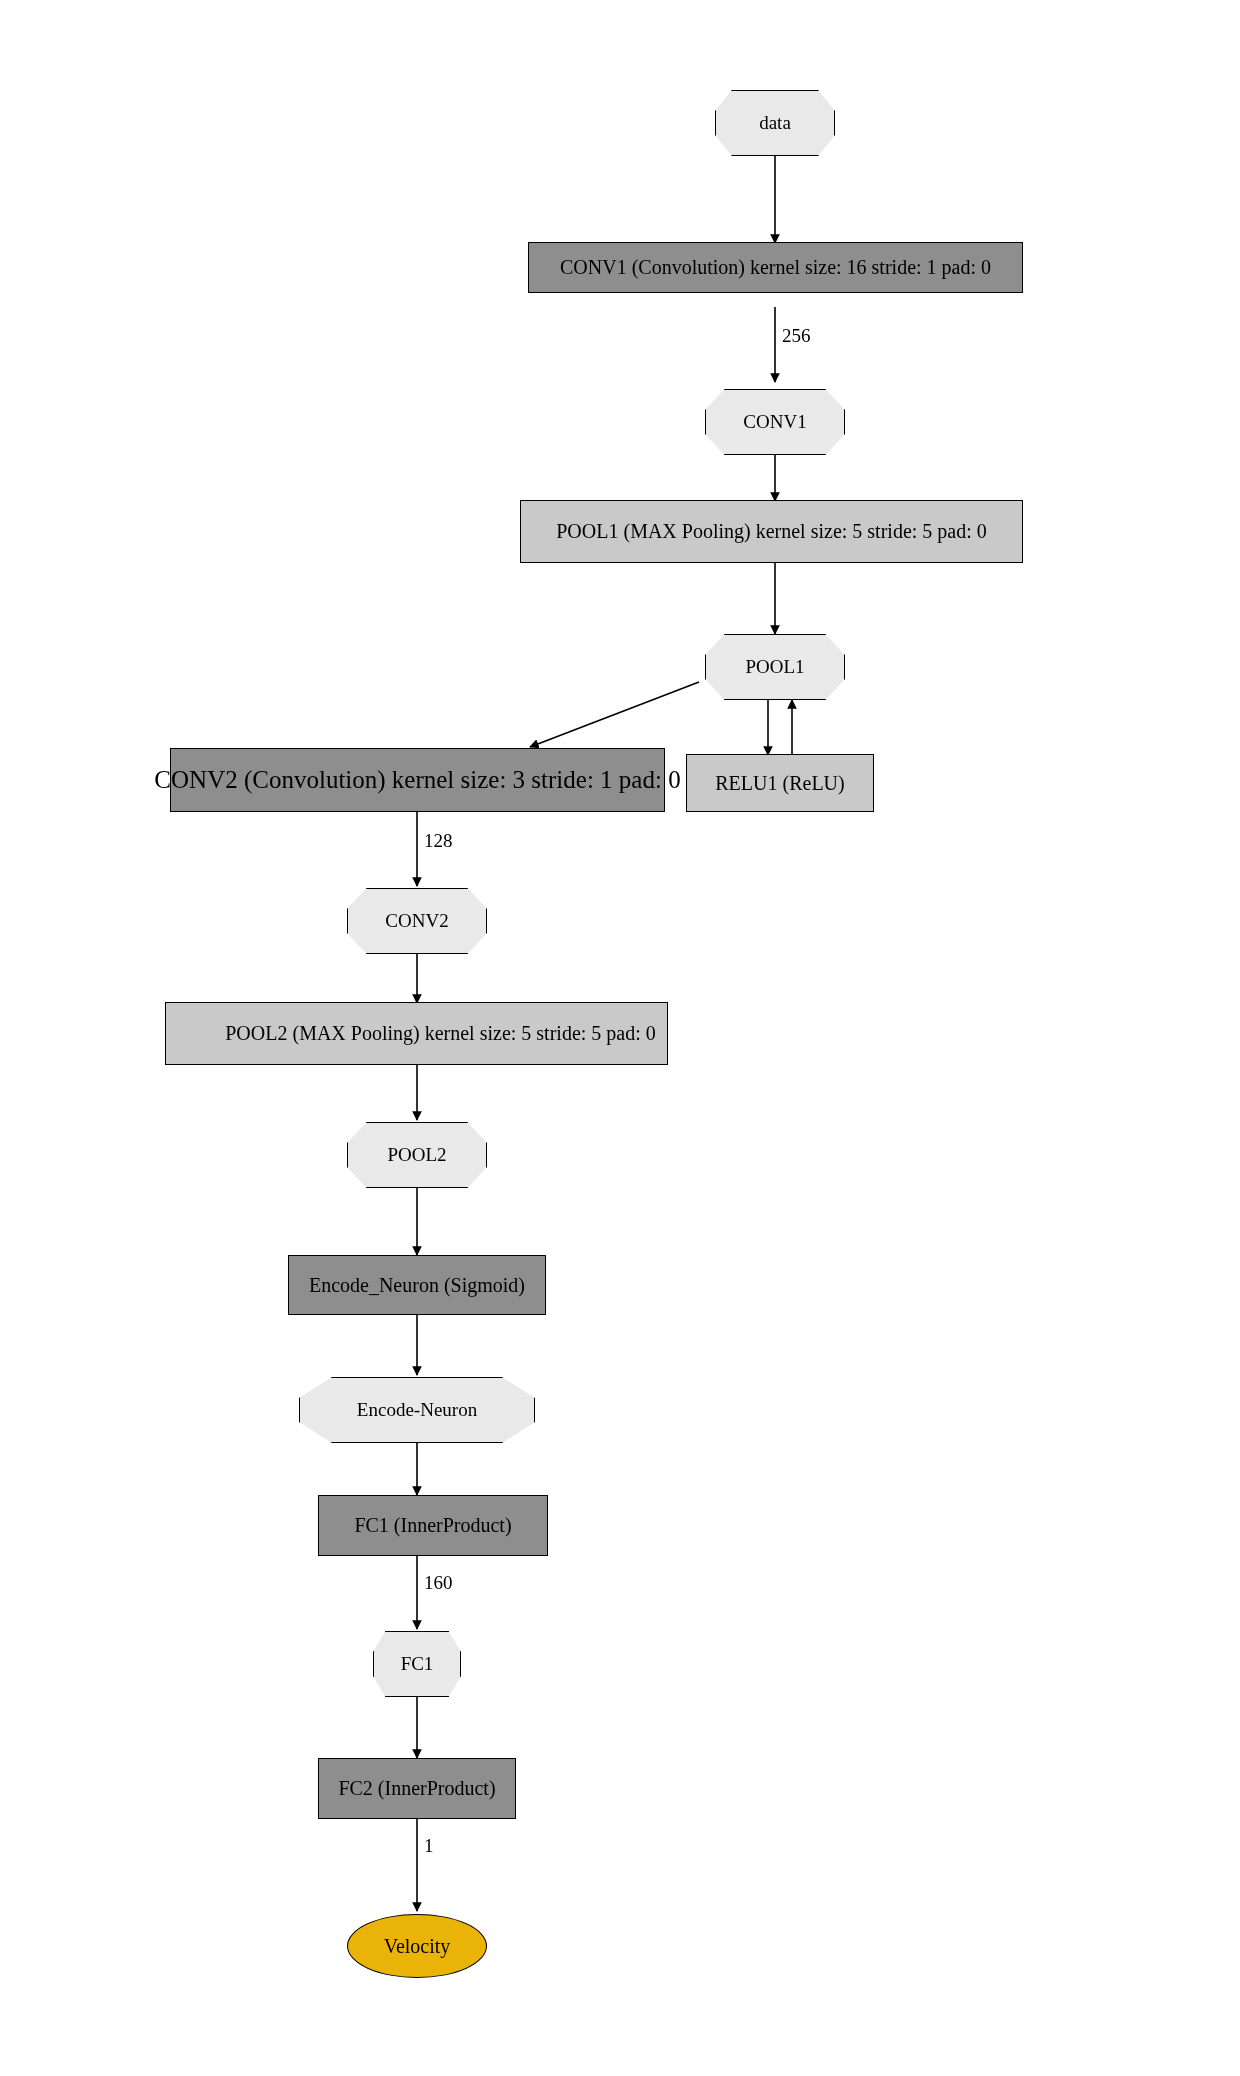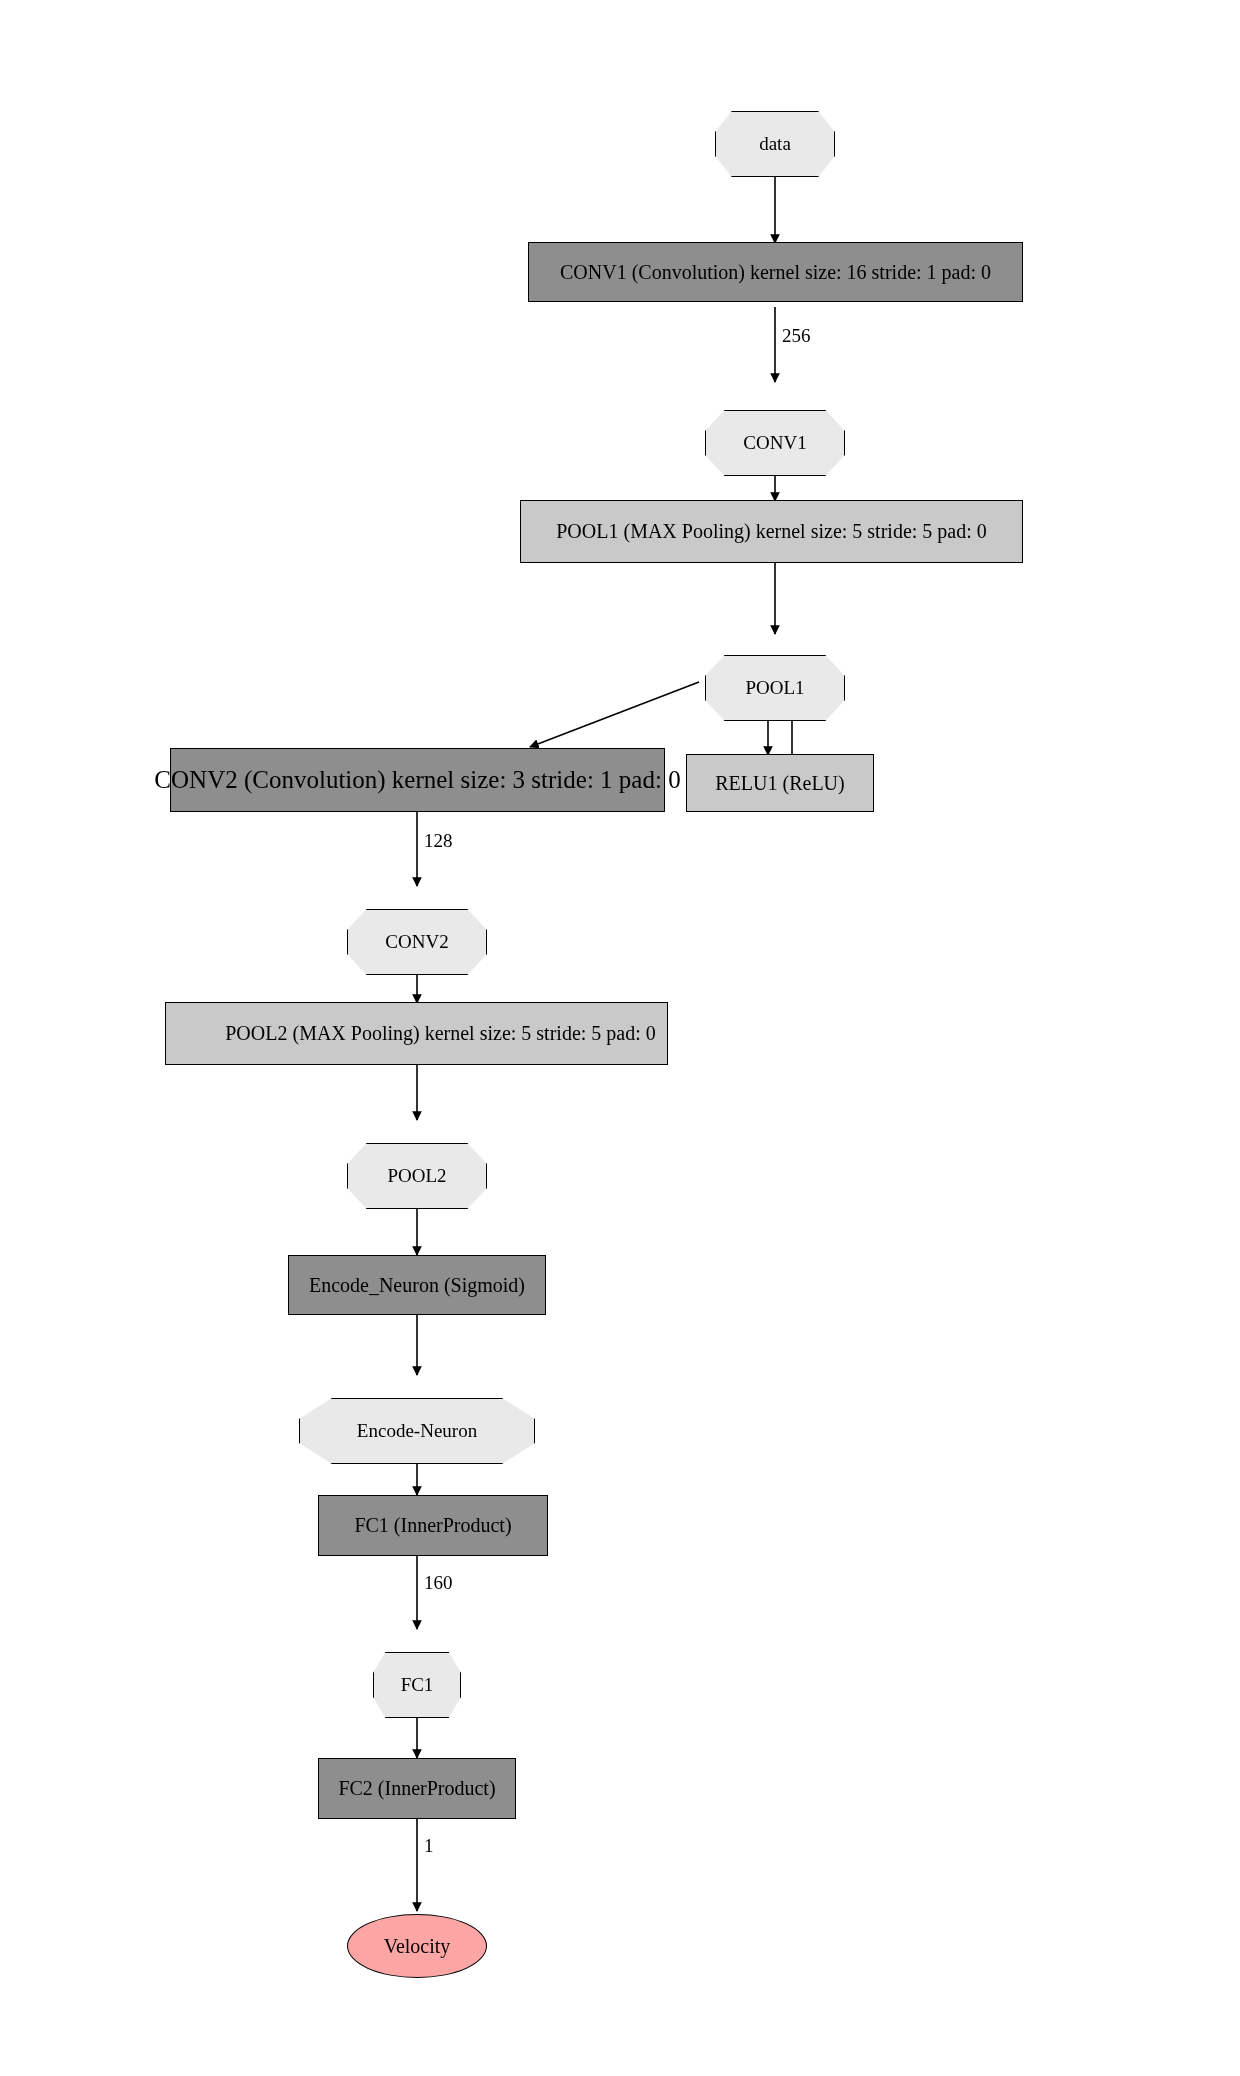--- a/index.html
+++ b/index.html
@@ -47,25 +47,24 @@
   
   .node.octagon {
     background: #e9e9e9;
     border: 1.6px solid #000000;
     clip-path: polygon(
       14% 0%, 86% 0%,
       100% 32%, 100% 68%,
       86% 100%, 14% 100%,
       0% 68%, 0% 32%
     );
-    margin-top: 21px;
   }
   
   .node.ellipse {
-    background: #fca5a5;
+    background: #eab308;
     border: 1.6px solid #000000;
     border-radius: 50%;
     text-align: center;
   }
   .edge-label {
     position: absolute;
     color: #000000;
     font-family: "Liberation Serif", "DejaVu Serif", serif;
     white-space: nowrap;
   }
@@ -144,21 +143,21 @@
 
     <g>
       <line x1="417" y1="1818" x2="417" y2="1911" stroke="#000000" stroke-width="1.6" marker-end="url(#arrow)"></line>
     </g>
   </svg>
 
   <div class="node octagon" style="left:715px; top:90px; width:120px; height:66px; font-size:19px;">
     <span>data</span>
   </div>
 
-  <div class="node rect dark" style="left:528px; top:242px; width:495px; height:60px; font-size:20px;">
+  <div class="node rect dark" style="left:528px; top:242px; width:495px; height:51px; font-size:20px;">
     <span>CONV1 (Convolution) kernel size: 16 stride: 1 pad: 0</span>
   </div>
 
   <div class="edge-label" style="left:782px; top:325px; font-size:19px;">256</div>
 
   <div class="node octagon" style="left:705px; top:389px; width:140px; height:66px; font-size:19px;">
     <span>CONV1</span>
   </div>
 
   <div class="node rect light" style="left:520px; top:500px; width:503px; height:63px; font-size:20px;">

